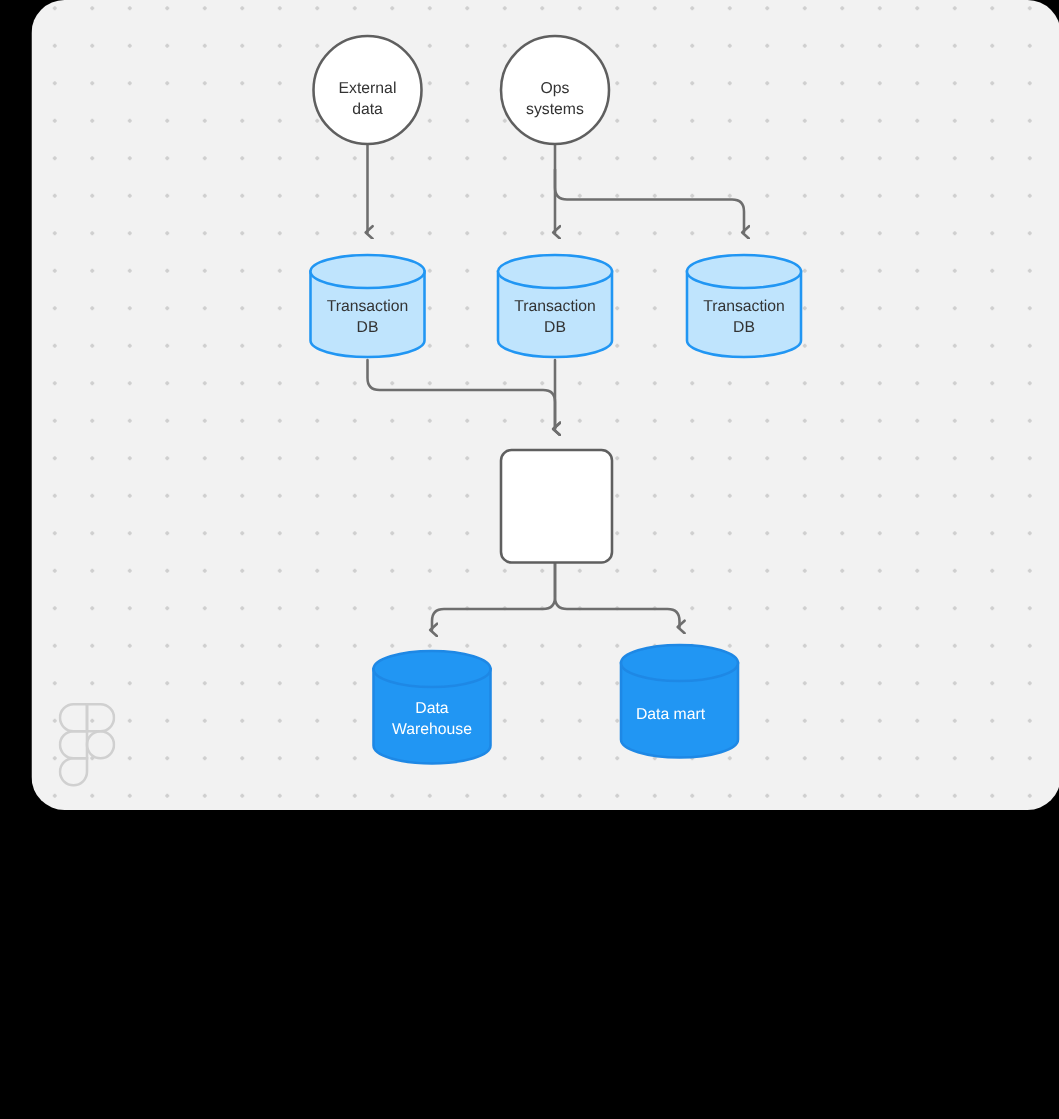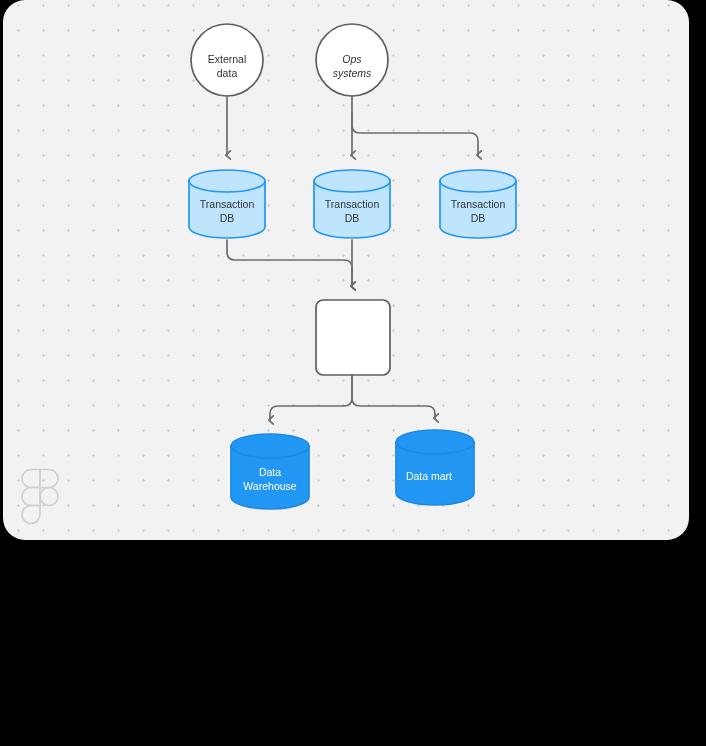--- a/index.html
+++ b/index.html
@@ -14,21 +14,21 @@
     font-family: "Liberation Sans", sans-serif;
   }
   #root {
     position: relative;
     width: 706px;
     height: 746px;
     background: #000000;
   }
   #canvas {
     position: absolute;
-    left: 3px;
+    left: 21px;
     top: 0px;
     width: 686px;
     height: 540px;
     background-color: #f2f2f2;
     background-image: radial-gradient(#cfcfcf 1.1px, transparent 1.2px);
     background-size: 25px 25px;
     background-position: 3px 18px;
     border-radius: 22px;
     overflow: hidden;
   }
@@ -116,21 +116,21 @@
 
       <g>
         <path d="M393,442 L393,493 A39,12 0 0 0 471,493 L471,442 Z" fill="#2196f3" stroke="#1e88e5" stroke-width="1.7"></path>
         <ellipse cx="432" cy="442" rx="39" ry="12" fill="#2196f3" stroke="#1e88e5" stroke-width="1.7"></ellipse>
       </g>
     </svg>
 
     <div class="node-label" style="left:184px; top:52px; width:80px;">External
 data</div>
 
-    <div class="node-label" style="left:309px; top:52px; width:80px;font-style:italic;">Ops
+    <div class="node-label" style="left:309px; top:52px; width:80px;">Ops
 systems</div>
 
     <div class="node-label" style="left:184px; top:197px; width:80px;">Transaction
 DB</div>
 
     <div class="node-label" style="left:309px; top:197px; width:80px;">Transaction
 DB</div>
 
     <div class="node-label" style="left:435px; top:197px; width:80px;">Transaction
 DB</div>

